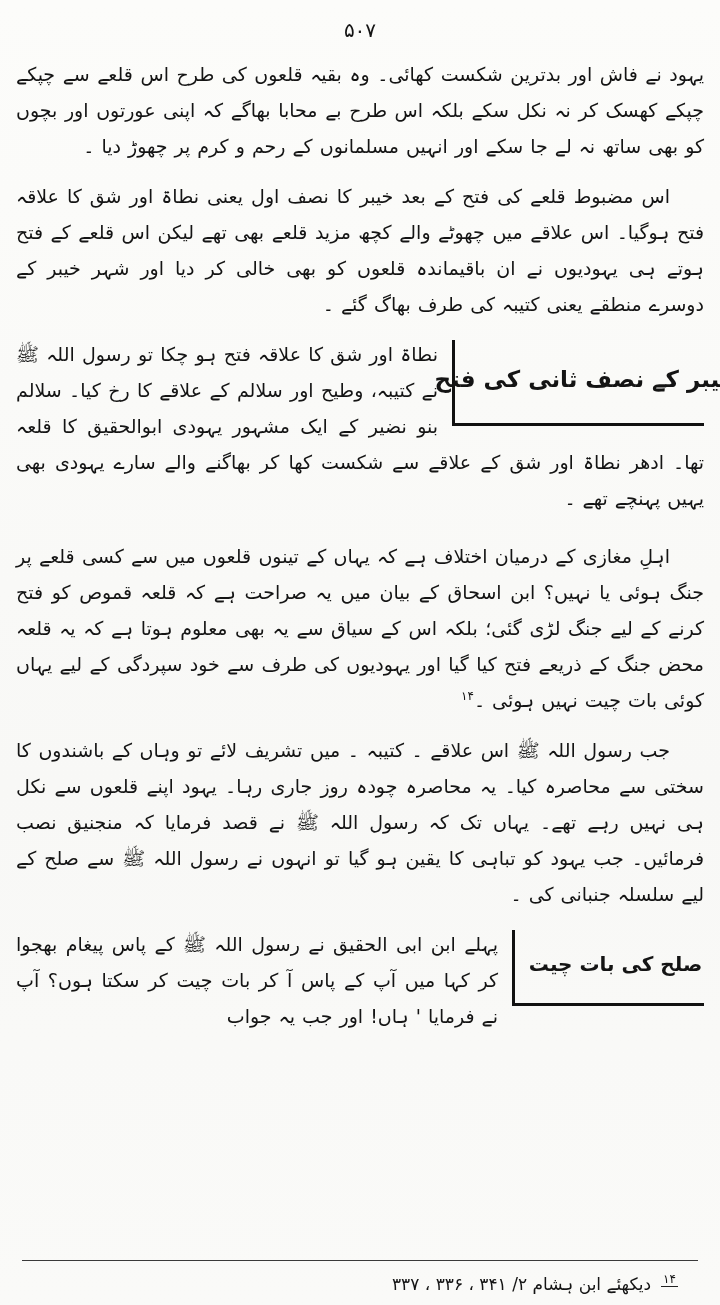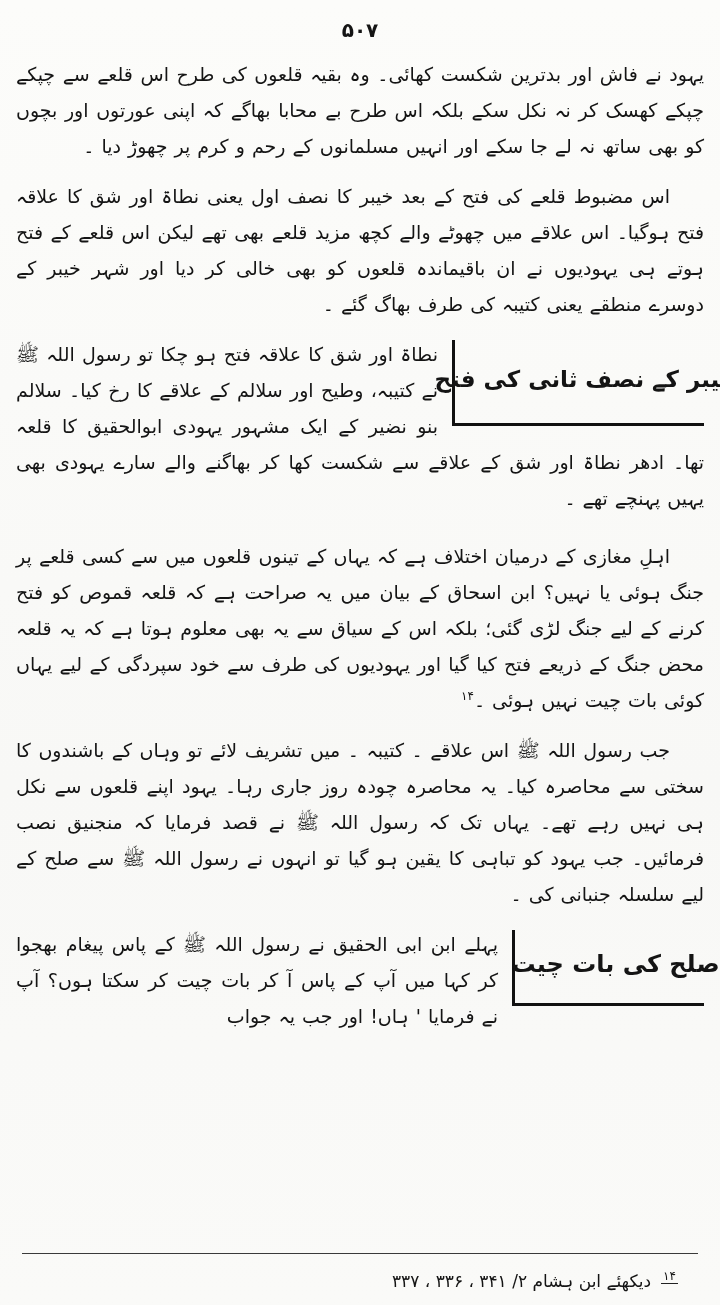--- a/index.html
+++ b/index.html
@@ -14,21 +14,21 @@
     position:relative;
     width:720px;height:1305px;
     background:linear-gradient(180deg,#fcfcfa 0%,#f8f8f6 60%,#fafaf8 100%);
     box-sizing:border-box;
     padding:14px 16px 0 16px;
     direction:rtl;
   }
   .page-num{
     text-align:center;
     font-size:20px;
-    font-weight:bold;
+    font-weight:normal;
     letter-spacing:3px;
     margin:4px 0 14px 0;
   }
   .body-text{
     font-size:19px;
     line-height:36px;
     text-align:justify;
     text-align-last:right;
     margin:0 0 14px 0;
     word-spacing:1px;
@@ -51,38 +51,38 @@
   }
   .heading-box.first{width:252px;min-height:86px;}
   .heading-box.second{width:192px;min-height:76px;}
   .heading-text{
     font-weight:bold;
     font-size:23px;
     line-height:30px;
     text-align:center;
     white-space:nowrap;
   }
-  .heading-box.second .heading-text{font-size:24px;}
+  .heading-box.second .heading-text{font-size:20px;}
   sup.fn-ref{
     font-size:12px;
     line-height:0;
     vertical-align:super;
   }
   .footnote-area{
     position:absolute;
     left:16px;right:16px;bottom:10px;
   }
   .footnote-rule{
     border:none;
     border-top:1.5px solid #3a3a3a;
     margin:0 6px 8px 6px;
   }
   .footnote-line{
     font-size:17px;
-    line-height:28px;
+    line-height:21px;
     text-align:right;
     padding-right:26px;
     margin:0;
   }
   .footnote-line .fn-marker{
     font-size:12px;
     vertical-align:super;
     margin-left:10px;
     border-bottom:1px solid #222;
     padding:0 2px;

